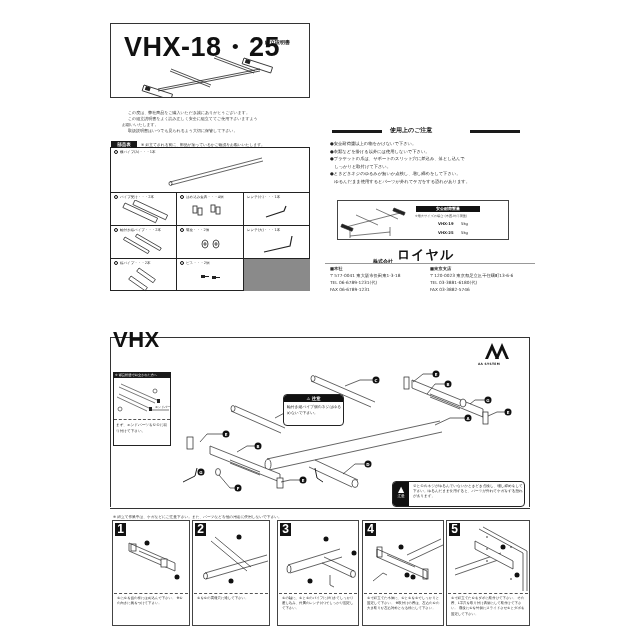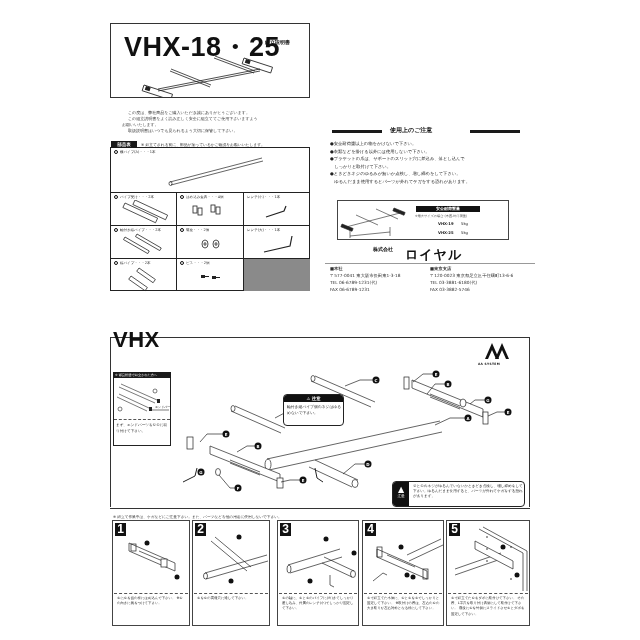--- a/index.html
+++ b/index.html
@@ -28,21 +28,21 @@
   
   .caution-title-line-l { left: 332px; top: 130px; width: 50px; height: 3px; background: #1a1a1a; }
   .caution-title-line-r { left: 470px; top: 130px; width: 50px; height: 3px; background: #1a1a1a; }
   .caution-title { left: 390px; top: 126px; font-size: 6px; font-weight: bold; }
   .caution-list { left: 330px; top: 140px; width: 200px; font-size: 4.3px; line-height: 7.5px; color: #222; }
   .caution-list div { white-space: nowrap; }
   .load-box { left: 337px; top: 200px; width: 172px; height: 40px; border: 1px solid #444; }
   .load-title { left: 416px; top: 206px; width: 64px; height: 6px; background: #111; color: #fff; font-size: 4px; font-weight: bold; text-align: center; line-height: 6px; }
   .load-sub { left: 415px; top: 214px; font-size: 3.2px; color: #444; }
   .load-row { font-size: 3.8px; font-weight: bold; color: #222; }
-  .company { left: 373px; top: 252px; font-size: 5px; font-weight: bold; display: flex; align-items: flex-start; gap: 12px; }
+  .company { left: 373px; top: 252px; font-size: 5px; font-weight: bold; display: flex; align-items: flex-end; gap: 4px; }
   .company .brand { font-size: 13px; font-weight: 900; font-family: "Liberation Sans", sans-serif; letter-spacing: 1px; }
   .divider-top { left: 325px; top: 263px; width: 210px; height: 1px; background: #999; }
   .addr { font-size: 4.3px; line-height: 7px; color: #333; }
 
   
   .bottom-frame { left: 110px; top: 337px; width: 420px; height: 170px; border: 1px solid #333; border-bottom: none; }
   .vhx-logo { left: 113px; top: 327px; font-family: "Liberation Sans", sans-serif; font-weight: 900; font-size: 22px; letter-spacing: 0.5px; }
   .aa-logo { left: 483px; top: 339px; }
   .aa-text { left: 478px; top: 362px; font-size: 3px; font-weight: bold; letter-spacing: 0.3px; }
 

